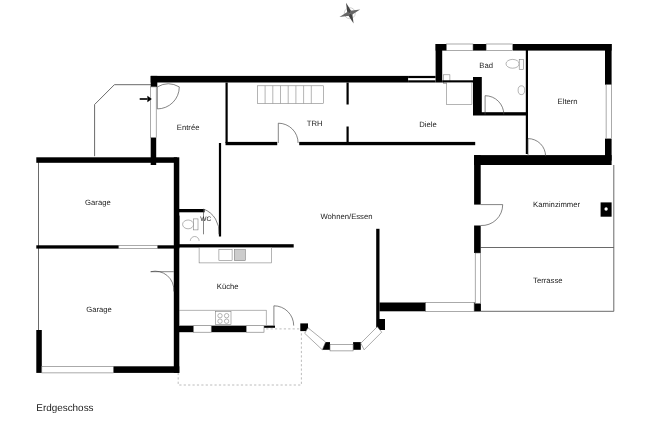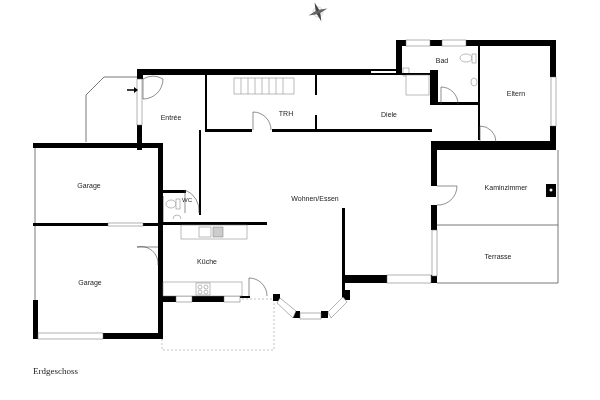--- a/index.html
+++ b/index.html
@@ -1,19 +1,19 @@
 <!DOCTYPE html>
 <html><head>
   <meta charset="utf-8">
   <style>
     html, body { margin: 0; padding: 0; background: #ffffff; }
     body { width: 600px; height: 400px; position: relative; overflow: hidden; font-family: "Liberation Sans", sans-serif; }
     #plan { position: absolute; left: 0; top: 0; width: 600px; height: 400px; }
     .room-label { position: absolute; font-size: 7px; color: #222; font-family: "Liberation Sans", sans-serif; white-space: nowrap; transform: translate(-50%, -50%); }
-    .caption { position: absolute; left: 33px; top: 366px; font-size: 9px; color: #222; font-family: Liberation Serif, serif; }
+    .caption { position: absolute; left: 33px; top: 366px; font-size: 9px; color: #222; font-family: Liberation Sans, sans-serif; }
   </style>
 </head>
 <body>
 
 <svg id="plan" viewBox="0 0 600 400" xmlns="http://www.w3.org/2000/svg">
 
   <g transform="translate(318,12)">
     <circle r="5" fill="none" stroke="#bbb" stroke-width="0.6"></circle>
     <polygon points="0,-10 2,-1 0,0 -2,-1" fill="#444" transform="rotate(-20)"></polygon>
     <polygon points="0,10 2,1 0,0 -2,1" fill="#444" transform="rotate(-20)"></polygon>

